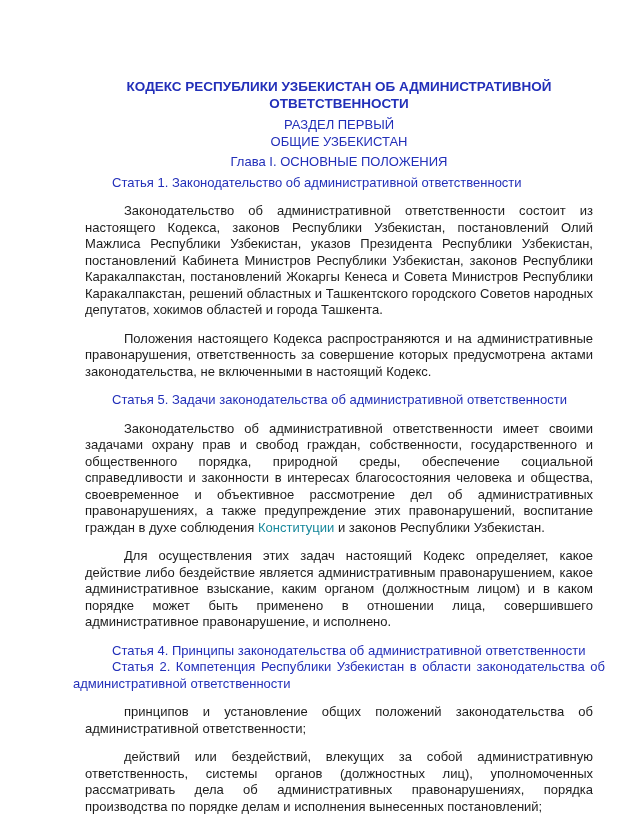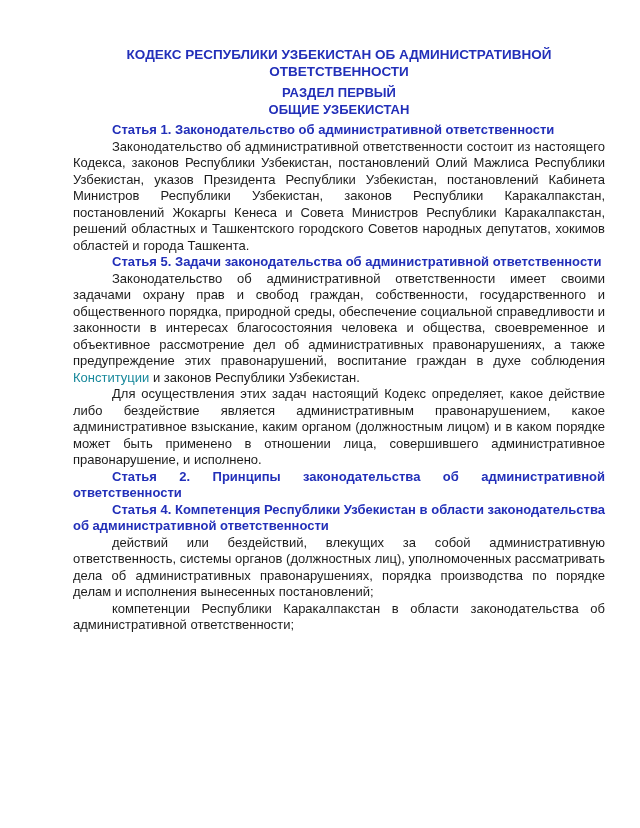--- a/index.html
+++ b/index.html
@@ -8,51 +8,51 @@
     --link-color:#17889b;
     --page-bg:#ffffff;
   }
   html,body{margin:0;padding:0;background:var(--page-bg);}
   .page{
     position:relative;
     width:640px;
     height:828px;
     box-sizing:border-box;
     background:var(--page-bg);
-    padding:46px 35px 20px 73px;
+    padding:78px 35px 20px 73px;
     font-family:"Liberation Sans","DejaVu Sans",sans-serif;
     font-size:13px;
     line-height:16.5px;
     color:var(--body-color);
     overflow:hidden;
   }
   .doc-title{
     margin:0 0 5px 0;
     text-align:center;
     font-size:13.5px;
     line-height:17px;
     font-weight:bold;
     color:var(--heading-color);
   }
   .center-head{
     margin:0 0 4px 0;
     text-align:center;
-    font-weight:bold;
+    font-weight:normal;
     color:var(--heading-color);
   }
   .center-head div{margin:0;}
   .article-head{
     margin:0;
     text-align:justify;
     text-indent:39px;
-    font-weight:bold;
+    font-weight:normal;
     color:var(--heading-color);
   }
   .body-para{
-    margin:0;
+    margin:12px;
     text-align:justify;
     text-indent:39px;
   }
   .doc-link{
     color:var(--link-color);
     text-decoration:none;
     cursor:pointer;
   }
 </style>
 </head>
@@ -60,27 +60,30 @@
 
 <div class="page">
 
   <h1 class="doc-title">КОДЕКС РЕСПУБЛИКИ УЗБЕКИСТАН ОБ АДМИНИСТРАТИВНОЙ ОТВЕТСТВЕННОСТИ</h1>
 
   <div class="center-head">
     <div>РАЗДЕЛ ПЕРВЫЙ</div>
     <div>ОБЩИЕ УЗБЕКИСТАН</div>
   </div>
 
+  <div class="center-head">Глава I. ОСНОВНЫЕ ПОЛОЖЕНИЯ</div>
 
   <p class="article-head">Статья 1. Законодательство об административной ответственности</p>
   <p class="body-para">Законодательство об административной ответственности состоит из настоящего Кодекса, законов Республики Узбекистан, постановлений Олий Мажлиса Республики Узбекистан, указов Президента Республики Узбекистан, постановлений Кабинета Министров Республики Узбекистан, законов Республики Каракалпакстан, постановлений Жокаргы Кенеса и Совета Министров Республики Каракалпакстан, решений областных и Ташкентского городского Советов народных депутатов, хокимов областей и города Ташкента.</p>
+  <p class="body-para">Положения настоящего Кодекса распространяются и на административные правонарушения, ответственность за совершение которых предусмотрена актами законодательства, не включенными в настоящий Кодекс.</p>
 
   <p class="article-head">Статья 5. Задачи законодательства об административной ответственности</p>
   <p class="body-para"><span>Законодательство об административной ответственности имеет своими задачами охрану прав и свобод граждан, собственности, государственного и общественного порядка, природной среды, обеспечение социальной справедливости и законности в интересах благосостояния человека и общества, своевременное и объективное рассмотрение дел об административных правонарушениях, а также предупреждение этих правонарушений, воспитание граждан в духе соблюдения </span><a class="doc-link">Конституции</a><span> и законов Республики Узбекистан.</span></p>
   <p class="body-para">Для осуществления этих задач настоящий Кодекс определяет, какое действие либо бездействие является административным правонарушением, какое административное взыскание, каким органом (должностным лицом) и в каком порядке может быть применено в отношении лица, совершившего административное правонарушение, и исполнено.</p>
 
-  <p class="article-head">Статья 2. Принципы законодательства об административной ответственности</p>
+  <p class="article-head">Статья 4. Принципы законодательства об административной ответственности</p>
 
-  <p class="article-head">Статья 4. Компетенция Республики Узбекистан в области законодательства об административной ответственности</p>
+  <p class="article-head">Статья 2. Компетенция Республики Узбекистан в области законодательства об административной ответственности</p>
+  <p class="body-para">принципов и установление общих положений законодательства об административной ответственности;</p>
   <p class="body-para">действий или бездействий, влекущих за собой административную ответственность, системы органов (должностных лиц), уполномоченных рассматривать дела об административных правонарушениях, порядка производства по порядке делам и исполнения вынесенных постановлений;</p>
   <p class="body-para">компетенции Республики Каракалпакстан в области законодательства об административной ответственности;</p>
 
 </div>
 
 </body></html>

